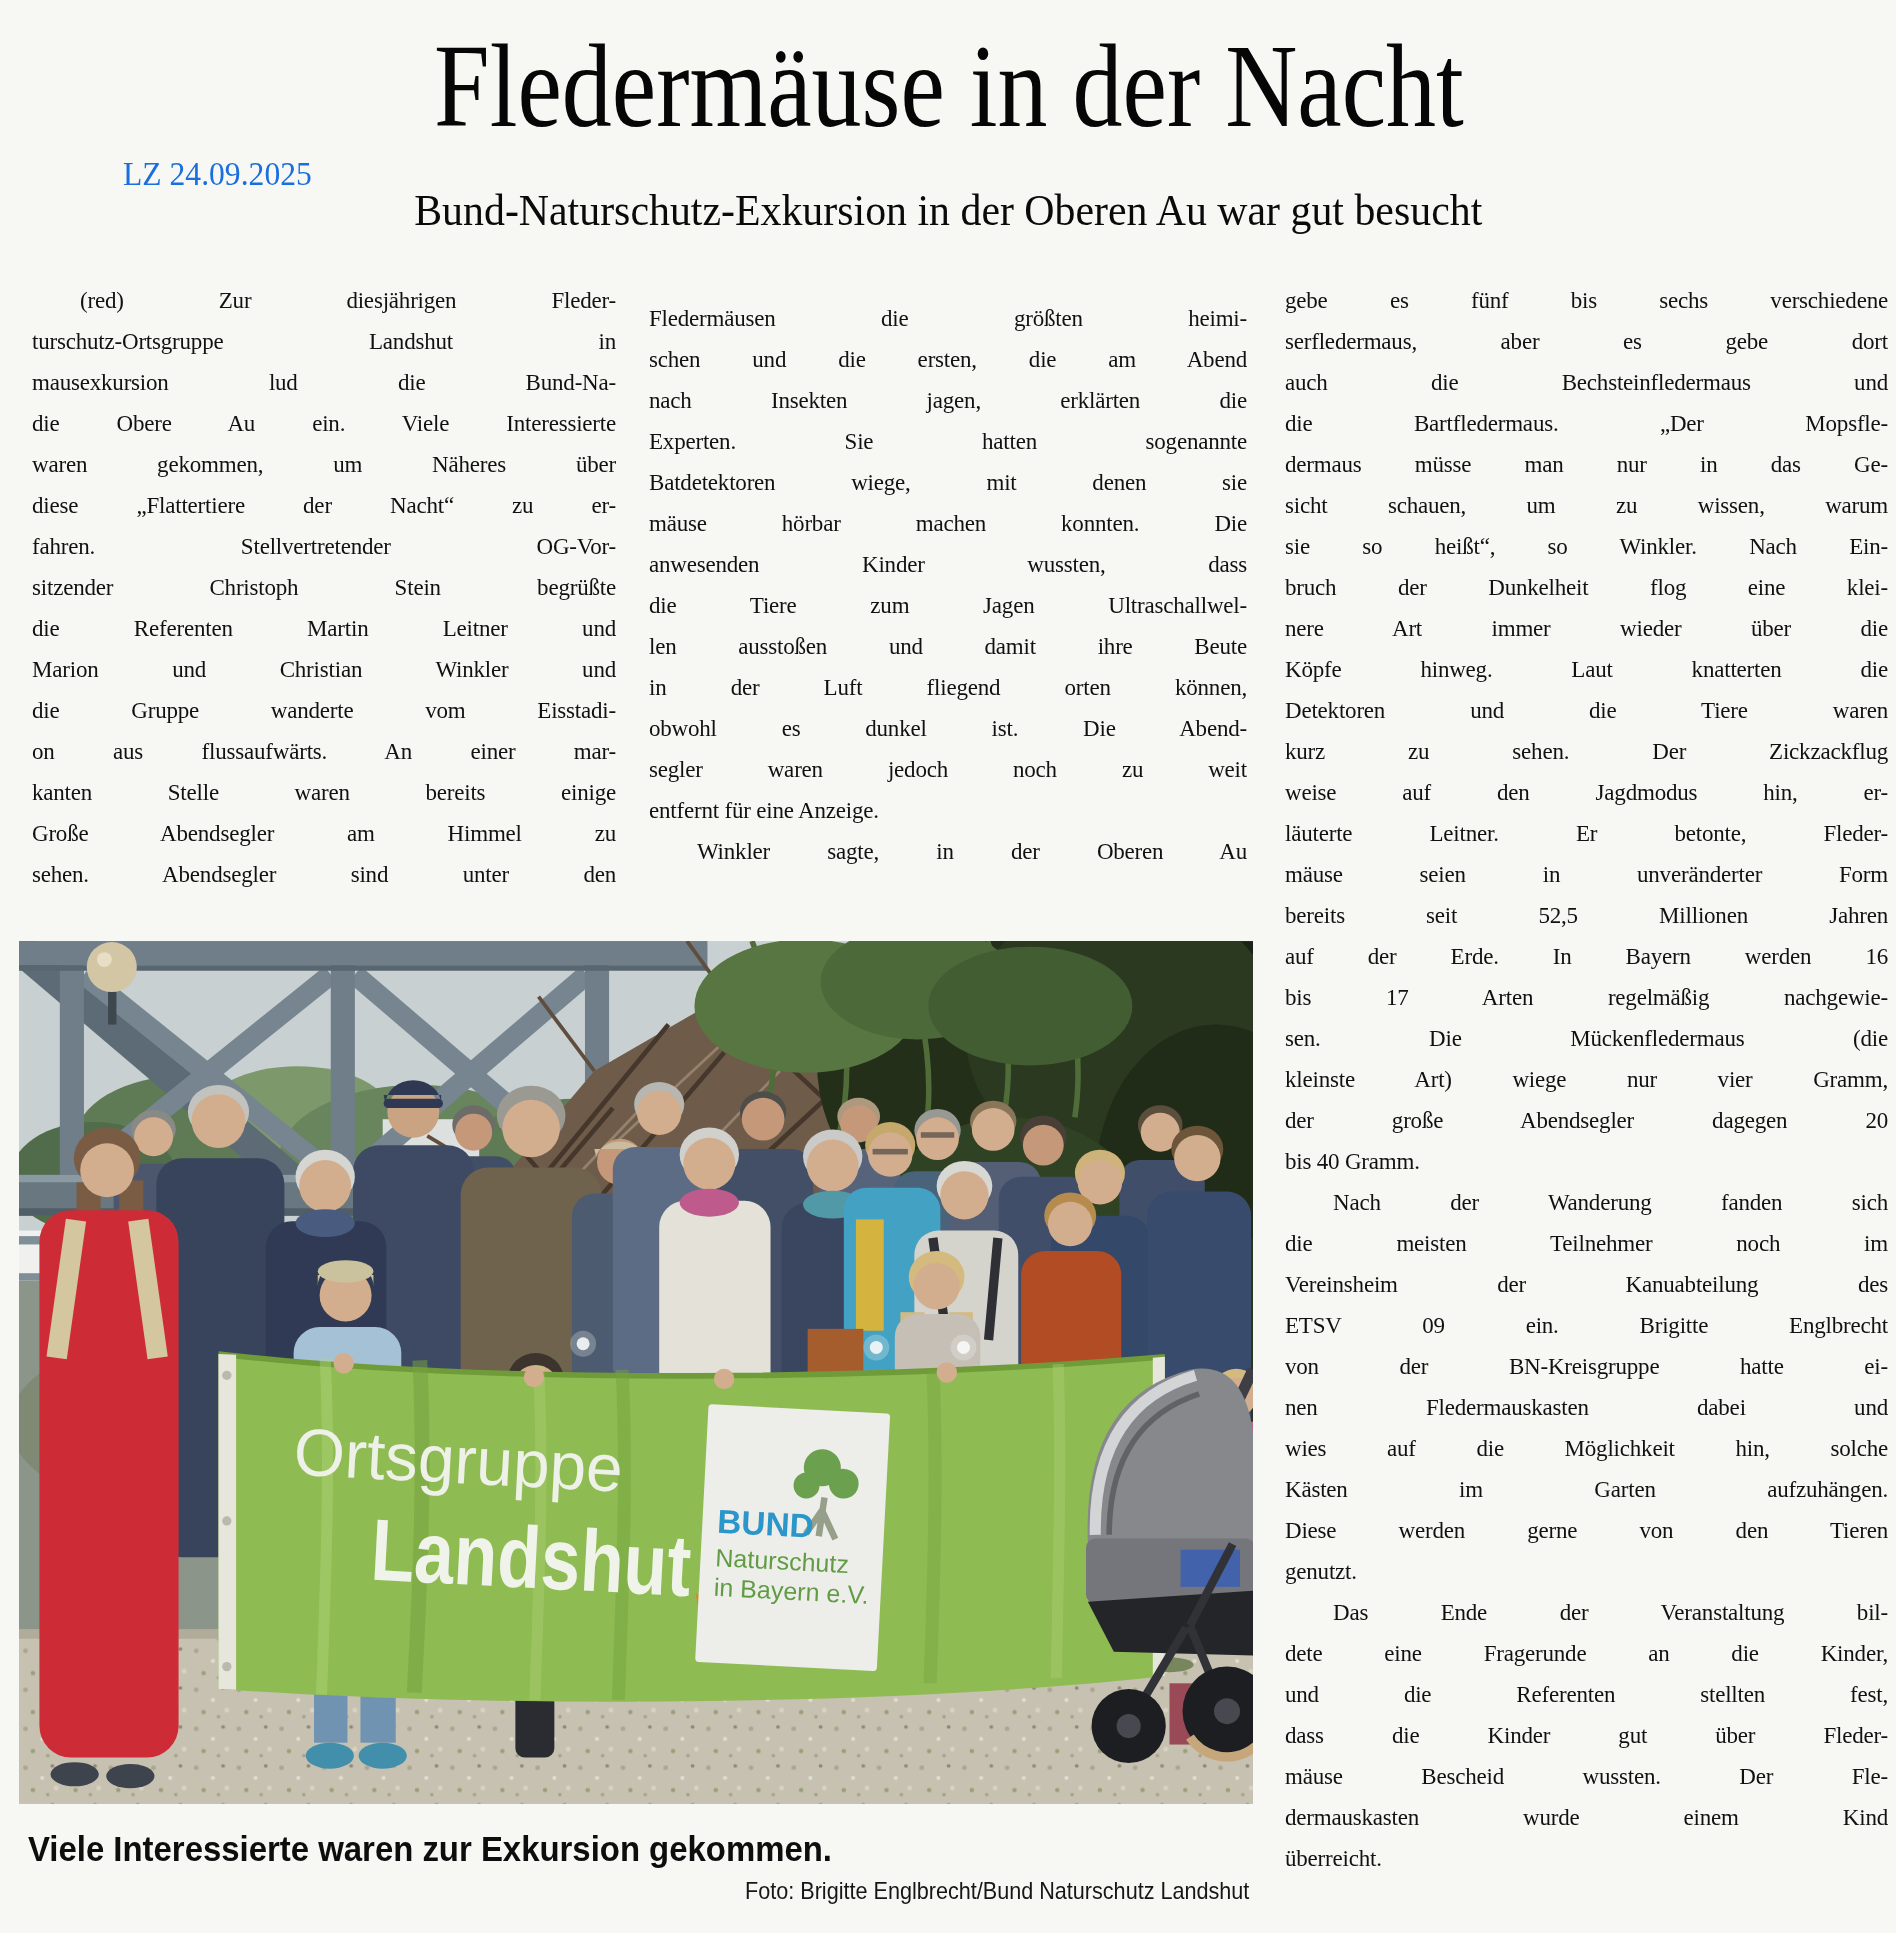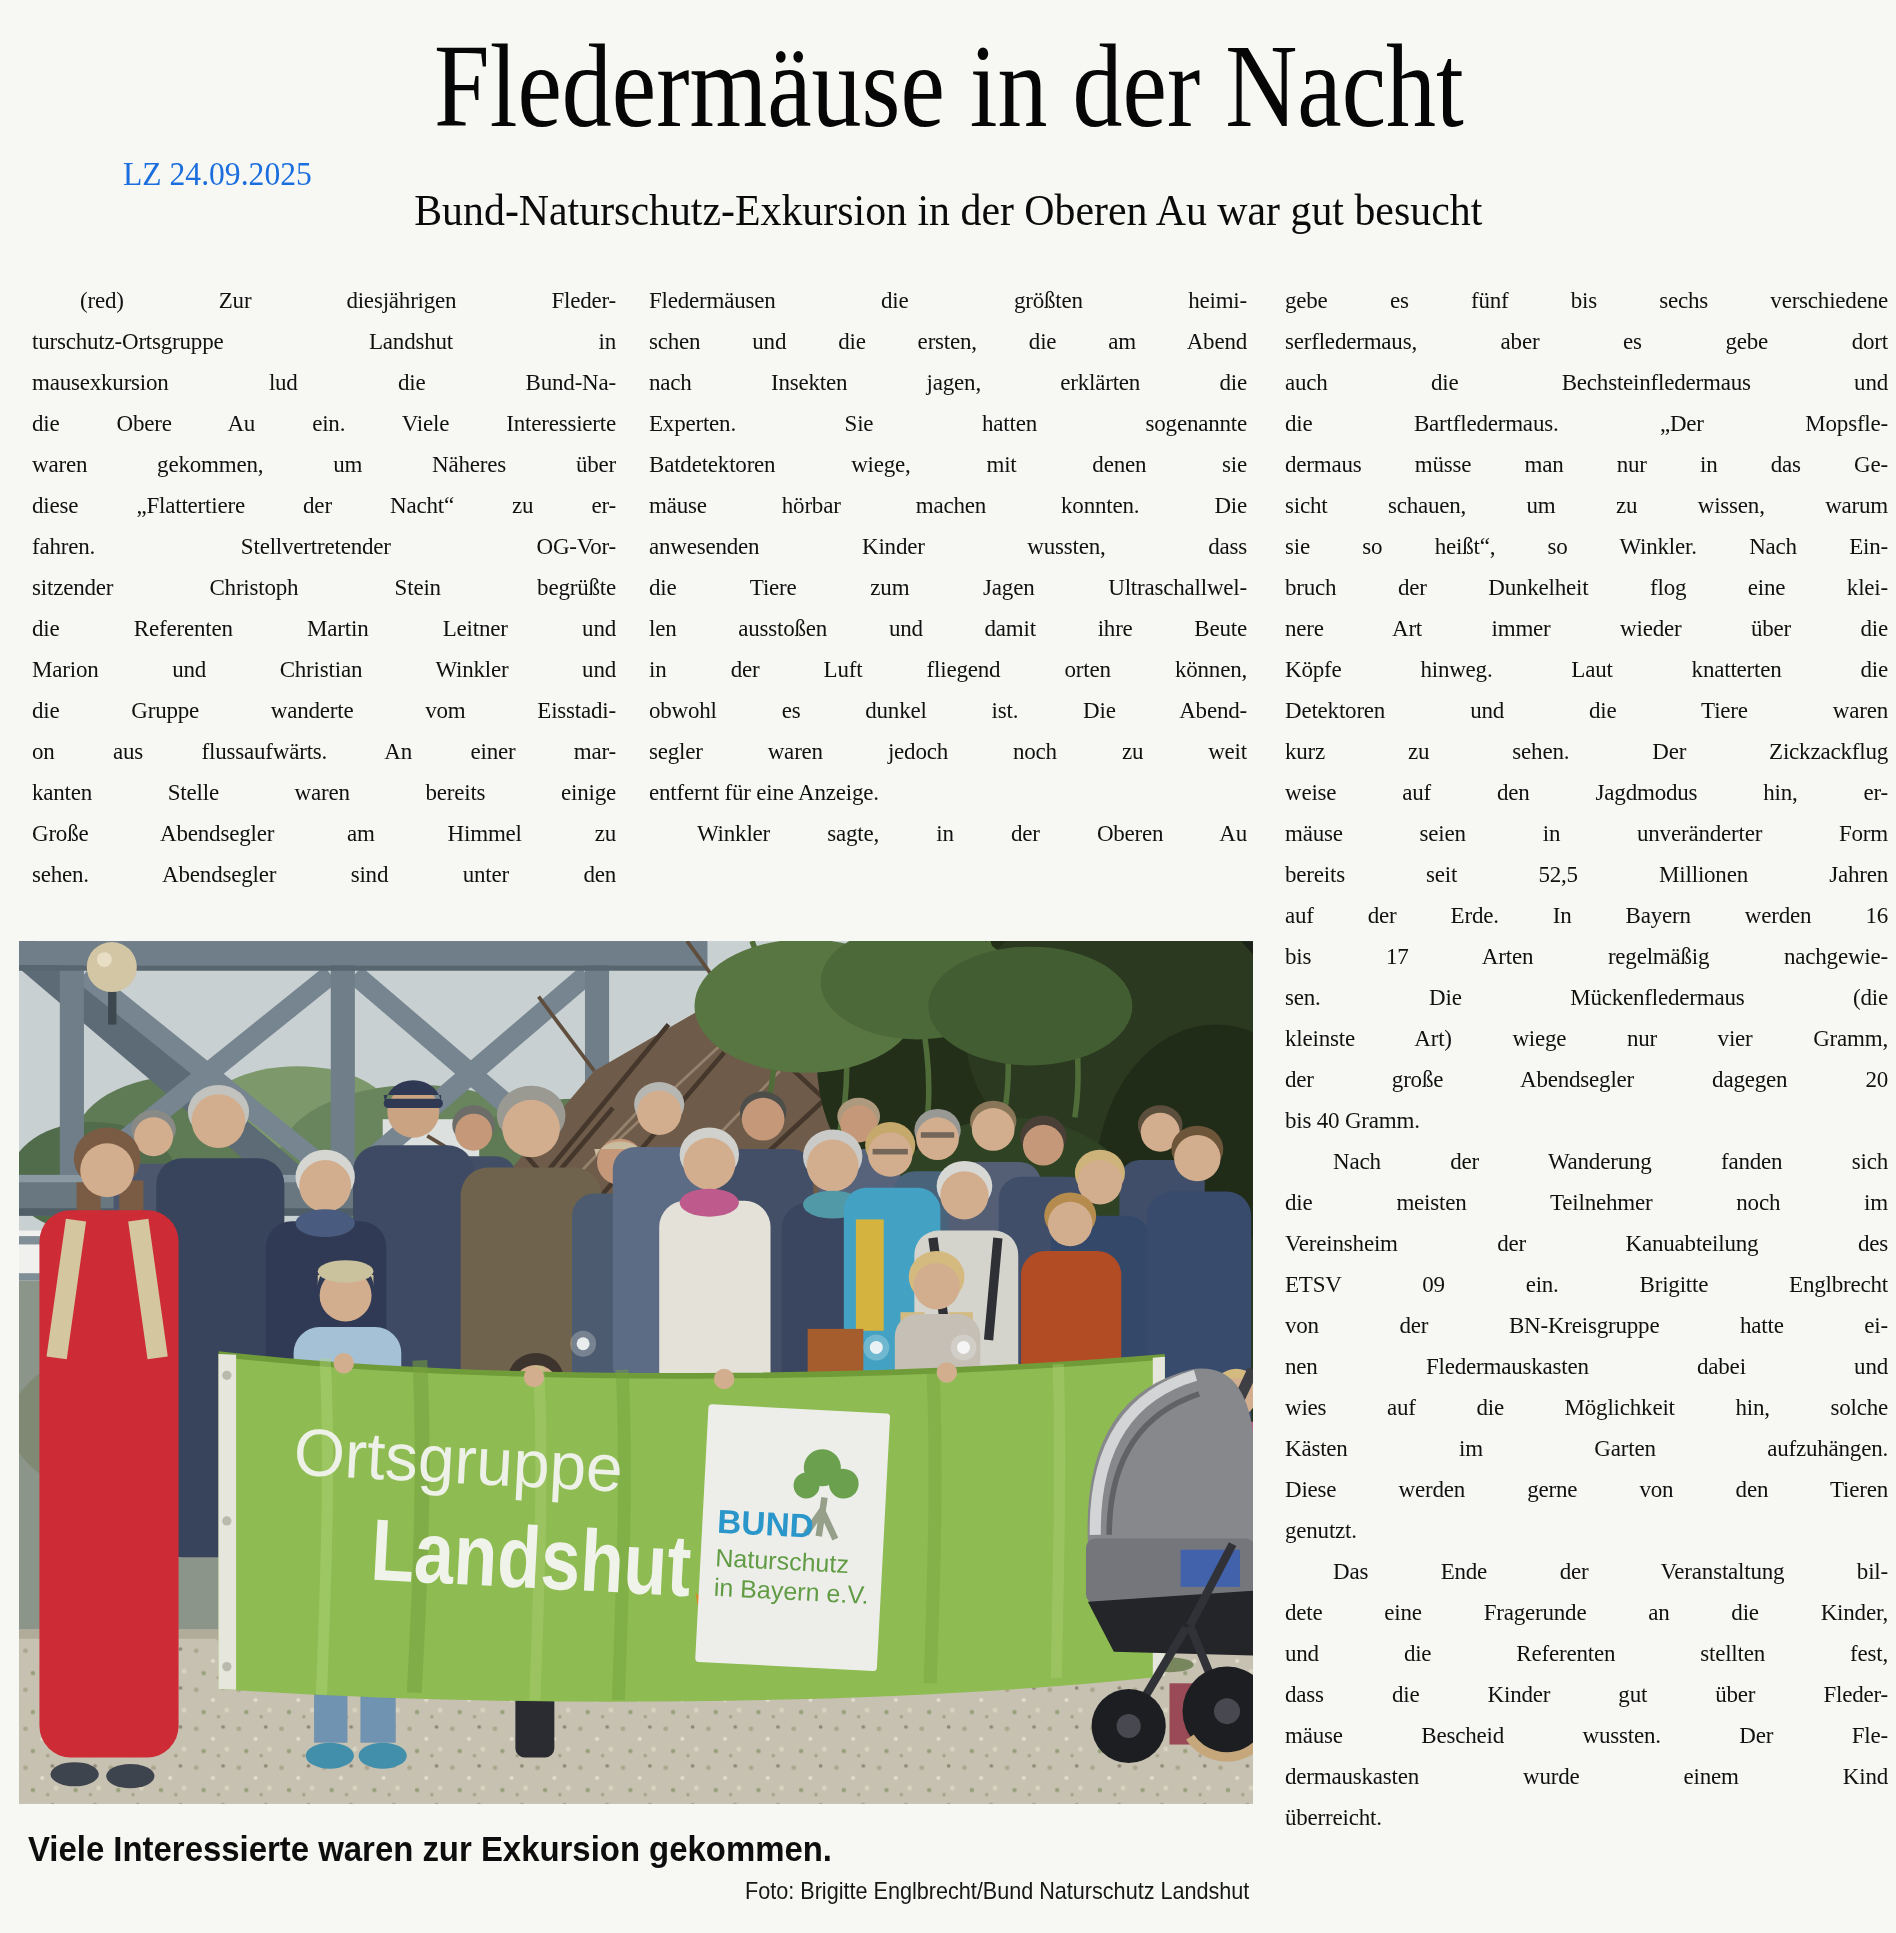--- a/index.html
+++ b/index.html
@@ -15,21 +15,21 @@
              color:#1b6ede;white-space:nowrap;}
   .datestamp>span{display:inline-block;transform:scaleX(.93);transform-origin:left center;}
 
   .subtitle{position:absolute;top:184px;left:0;width:100%;text-align:center;
             font-size:45px;color:#0a0a0a;white-space:nowrap;}
   .subtitle>span{display:inline-block;transform:scaleX(.93);}
 
   .col{position:absolute;top:280px;font-size:23px;line-height:41px;
        text-align:justify;letter-spacing:-0.2px;}
   #col1{left:32px;width:584px;}
-  #col2{left:649px;width:598px;}
+  #col2{left:649px;width:598px;margin-top:18px;}
   #col3{left:1285px;width:603px;}
   .line{height:41px;overflow:hidden;text-align:justify;text-align-last:justify;}
   .line.indent{text-indent:48px;}
   .line.endline{text-align-last:left;}
 
   .photo{position:absolute;left:18.6px;top:941px;width:1234px;height:863px;display:block;}
 
   .caption{position:absolute;left:28px;top:1829px;
            font-family:"Liberation Sans",sans-serif;font-weight:bold;
            font-size:35px;color:#0d0d0d;white-space:nowrap;}
@@ -96,20 +96,21 @@
       <div class="line">die Bartfledermaus. „Der Mopsfle-</div>
       <div class="line">dermaus müsse man nur in das Ge-</div>
       <div class="line">sicht schauen, um zu wissen, warum</div>
       <div class="line">sie so heißt“, so Winkler. Nach Ein-</div>
       <div class="line">bruch der Dunkelheit flog eine klei-</div>
       <div class="line">nere Art immer wieder über die</div>
       <div class="line">Köpfe hinweg. Laut knatterten die</div>
       <div class="line">Detektoren und die Tiere waren</div>
       <div class="line">kurz zu sehen. Der Zickzackflug</div>
       <div class="line">weise auf den Jagdmodus hin, er-</div>
+      <div class="line">läuterte Leitner. Er betonte, Fleder-</div>
       <div class="line">mäuse seien in unveränderter Form</div>
       <div class="line">bereits seit 52,5 Millionen Jahren</div>
       <div class="line">auf der Erde. In Bayern werden 16</div>
       <div class="line">bis 17 Arten regelmäßig nachgewie-</div>
       <div class="line">sen. Die Mückenfledermaus (die</div>
       <div class="line">kleinste Art) wiege nur vier Gramm,</div>
       <div class="line">der große Abendsegler dagegen 20</div>
       <div class="line endline">bis 40 Gramm.</div>
       <div class="line indent">Nach der Wanderung fanden sich</div>
       <div class="line">die meisten Teilnehmer noch im</div>

